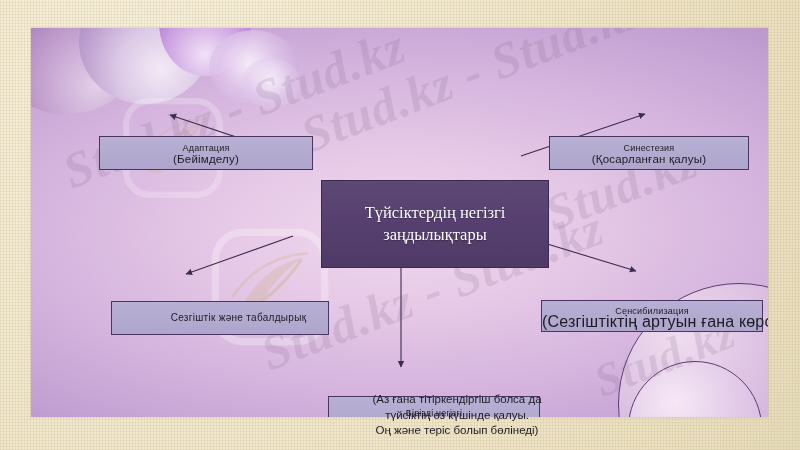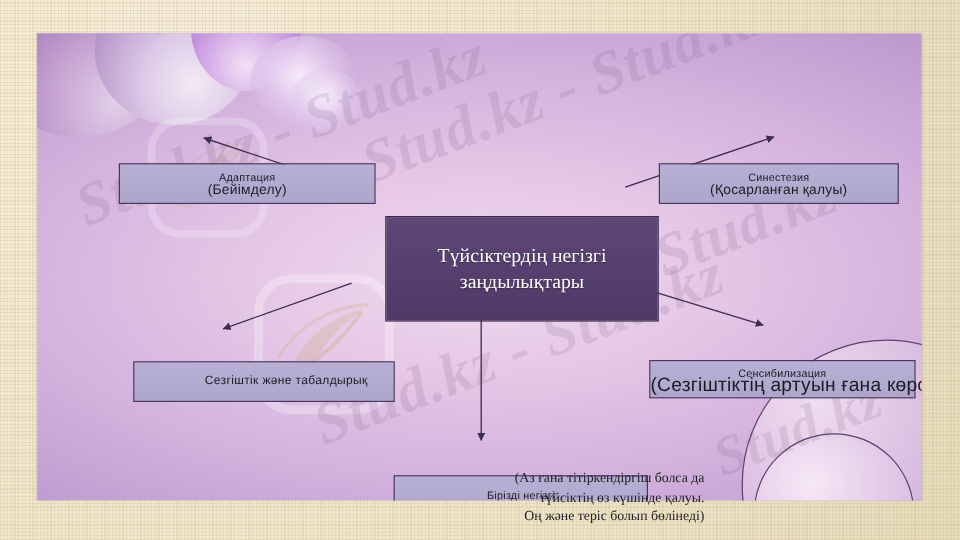--- a/index.html
+++ b/index.html
@@ -142,23 +142,22 @@
 
   
   .overflow-text {
     position: absolute;
     left: 297px;
     top: 381px;
     width: 260px;
     font-size: 11.5px;
     line-height: 15.5px;
     color: #1d1b24;
-    text-align: right;
+    text-align: center;
     white-space: nowrap;
-    font-family: Liberation Serif, serif;
   }
   .overflow-text .l1 { display:block; }
   .overflow-text .l2 { display:block; }
   .overflow-text .l3 { display:block; }
 
   
   #node-core {
     position: absolute;
     left: 290px;
     top: 152px;

